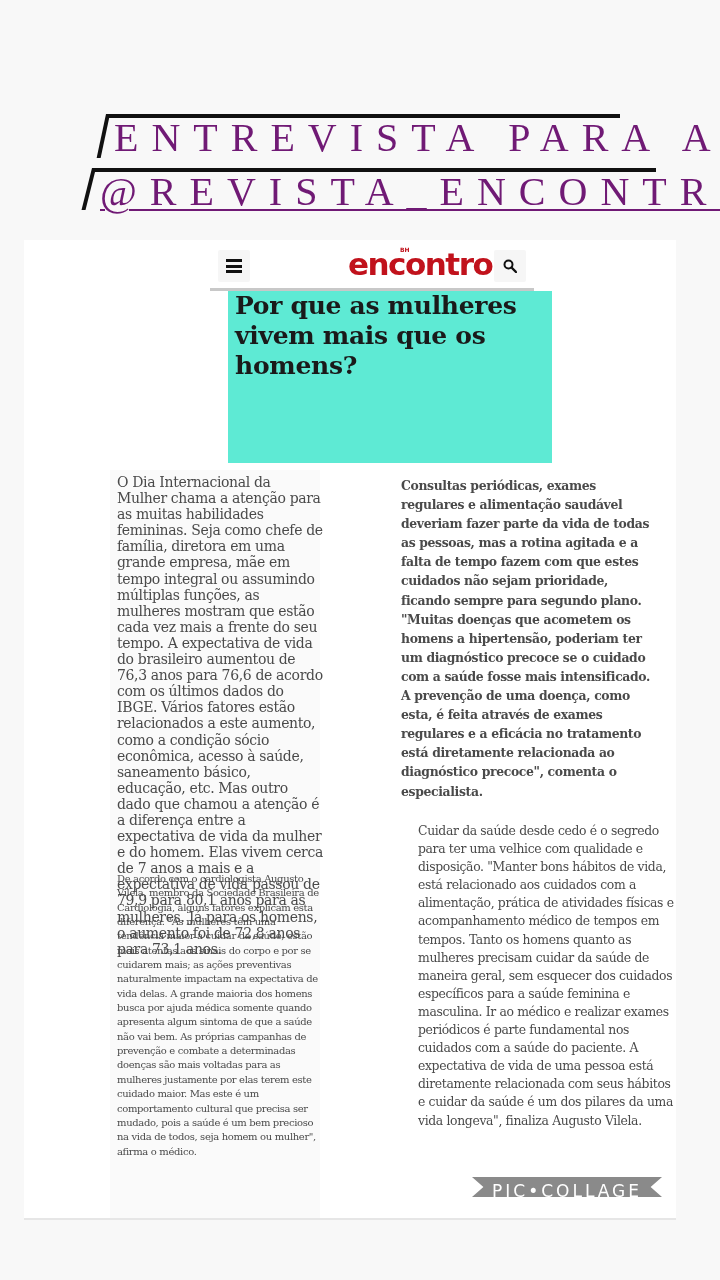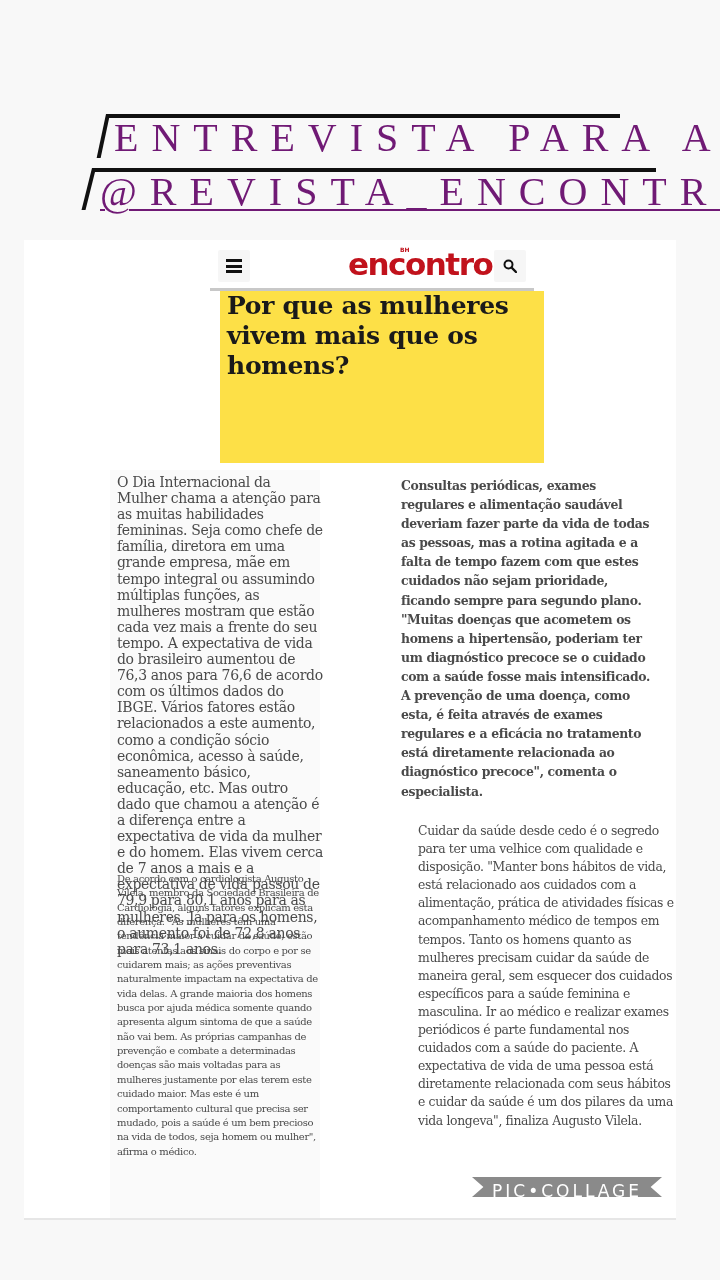--- a/index.html
+++ b/index.html
@@ -47,21 +47,21 @@
       font-size: 31px; line-height: 40px; letter-spacing: -1.5px;
       color: #c1121c; text-align: center; margin-left: 46px;
     }
     .logo-sup {
       position: absolute; left: 190px; top: 6px; font-family: "DejaVu Sans", sans-serif;
       font-size: 6px; font-weight: bold; color: #c1121c;
     }
     .hdr-divider { position: absolute; left: 210px; top: 288px; width: 324px; height: 3px; background: #c8c8c8; }
 
     
-    .headline-block { position: absolute; left: 220px; top: 291px; width: 324px; height: 172px; background: #fde047; }
+    .headline-block { position: absolute; left: 228px; top: 291px; width: 324px; height: 172px; background: #5eead4; }
     .headline {
       position: absolute; left: 7px; top: 0px; width: 310px;
       font-family: "DejaVu Serif", serif; font-size: 25px; line-height: 30px;
       color: #1a1a1a; letter-spacing: -0.3px;
     }
     .subhead {
       position: absolute; left: 7px; top: 98px; width: 316px;
       font-family: "DejaVu Sans", sans-serif; font-size: 14.5px; line-height: 20.5px;
       color: #6a6a6a; letter-spacing: -0.2px;
     }

